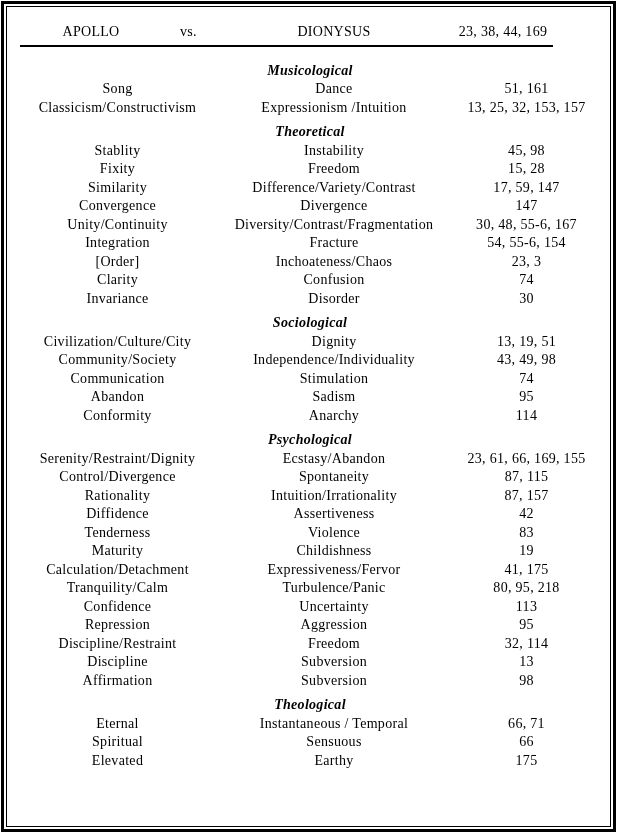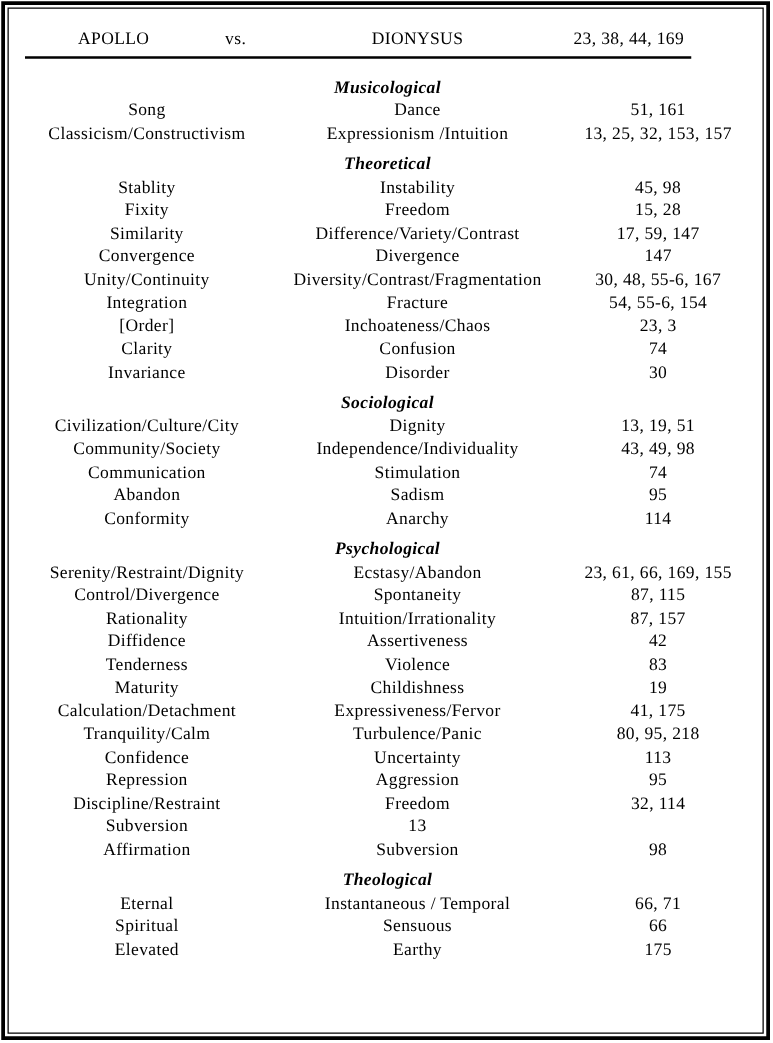--- a/index.html
+++ b/index.html
@@ -216,20 +216,21 @@
           <span class="cell">Repression</span>
           <span class="cell">Aggression</span>
           <span class="cell">95</span>
         </div>
         <div class="row">
           <span class="cell">Discipline/Restraint</span>
           <span class="cell">Freedom</span>
           <span class="cell">32, 114</span>
         </div>
         <div class="row">
+          <span class="cell">Discipline</span>
           <span class="cell">Subversion</span>
           <span class="cell">13</span>
         </div>
         <div class="row">
           <span class="cell">Affirmation</span>
           <span class="cell">Subversion</span>
           <span class="cell">98</span>
         </div>
       </div>
 

